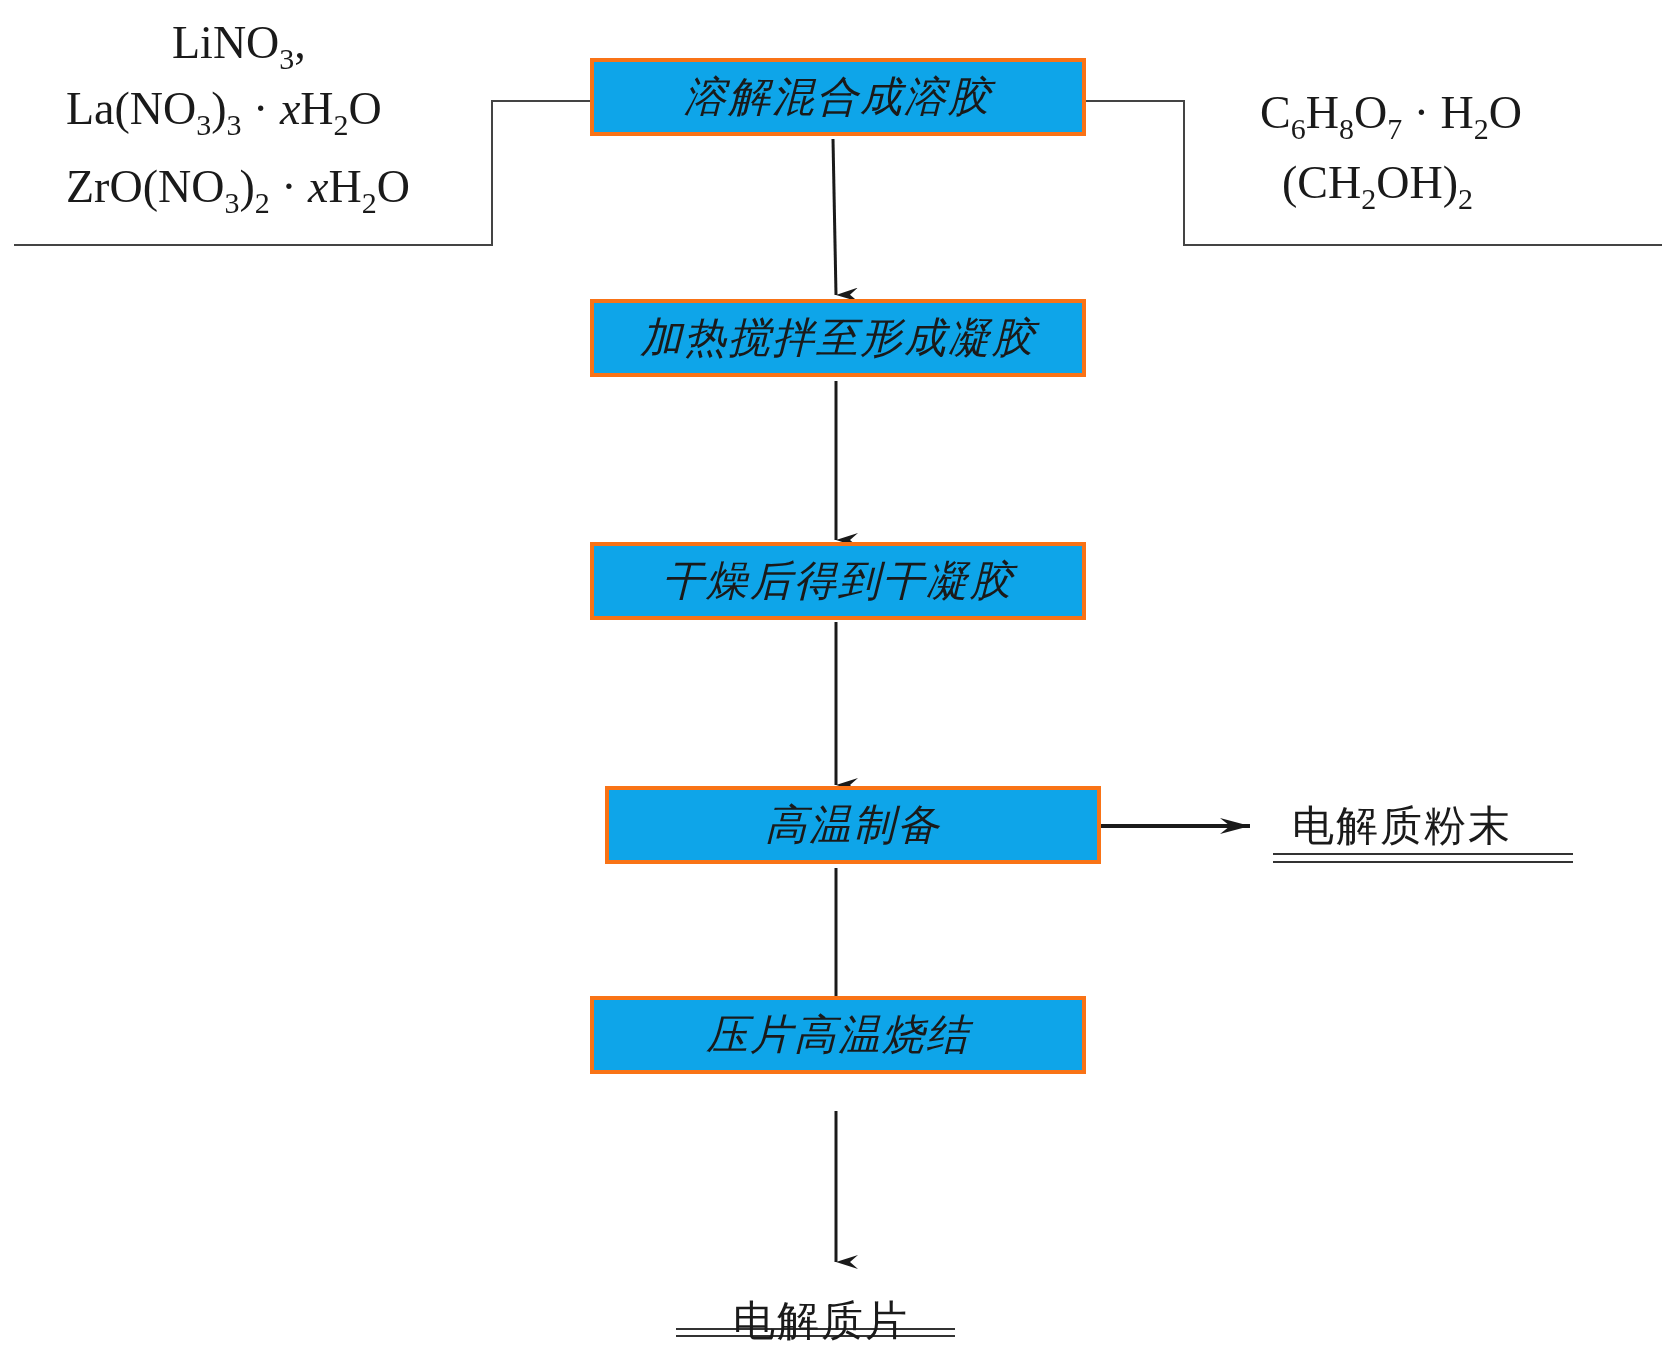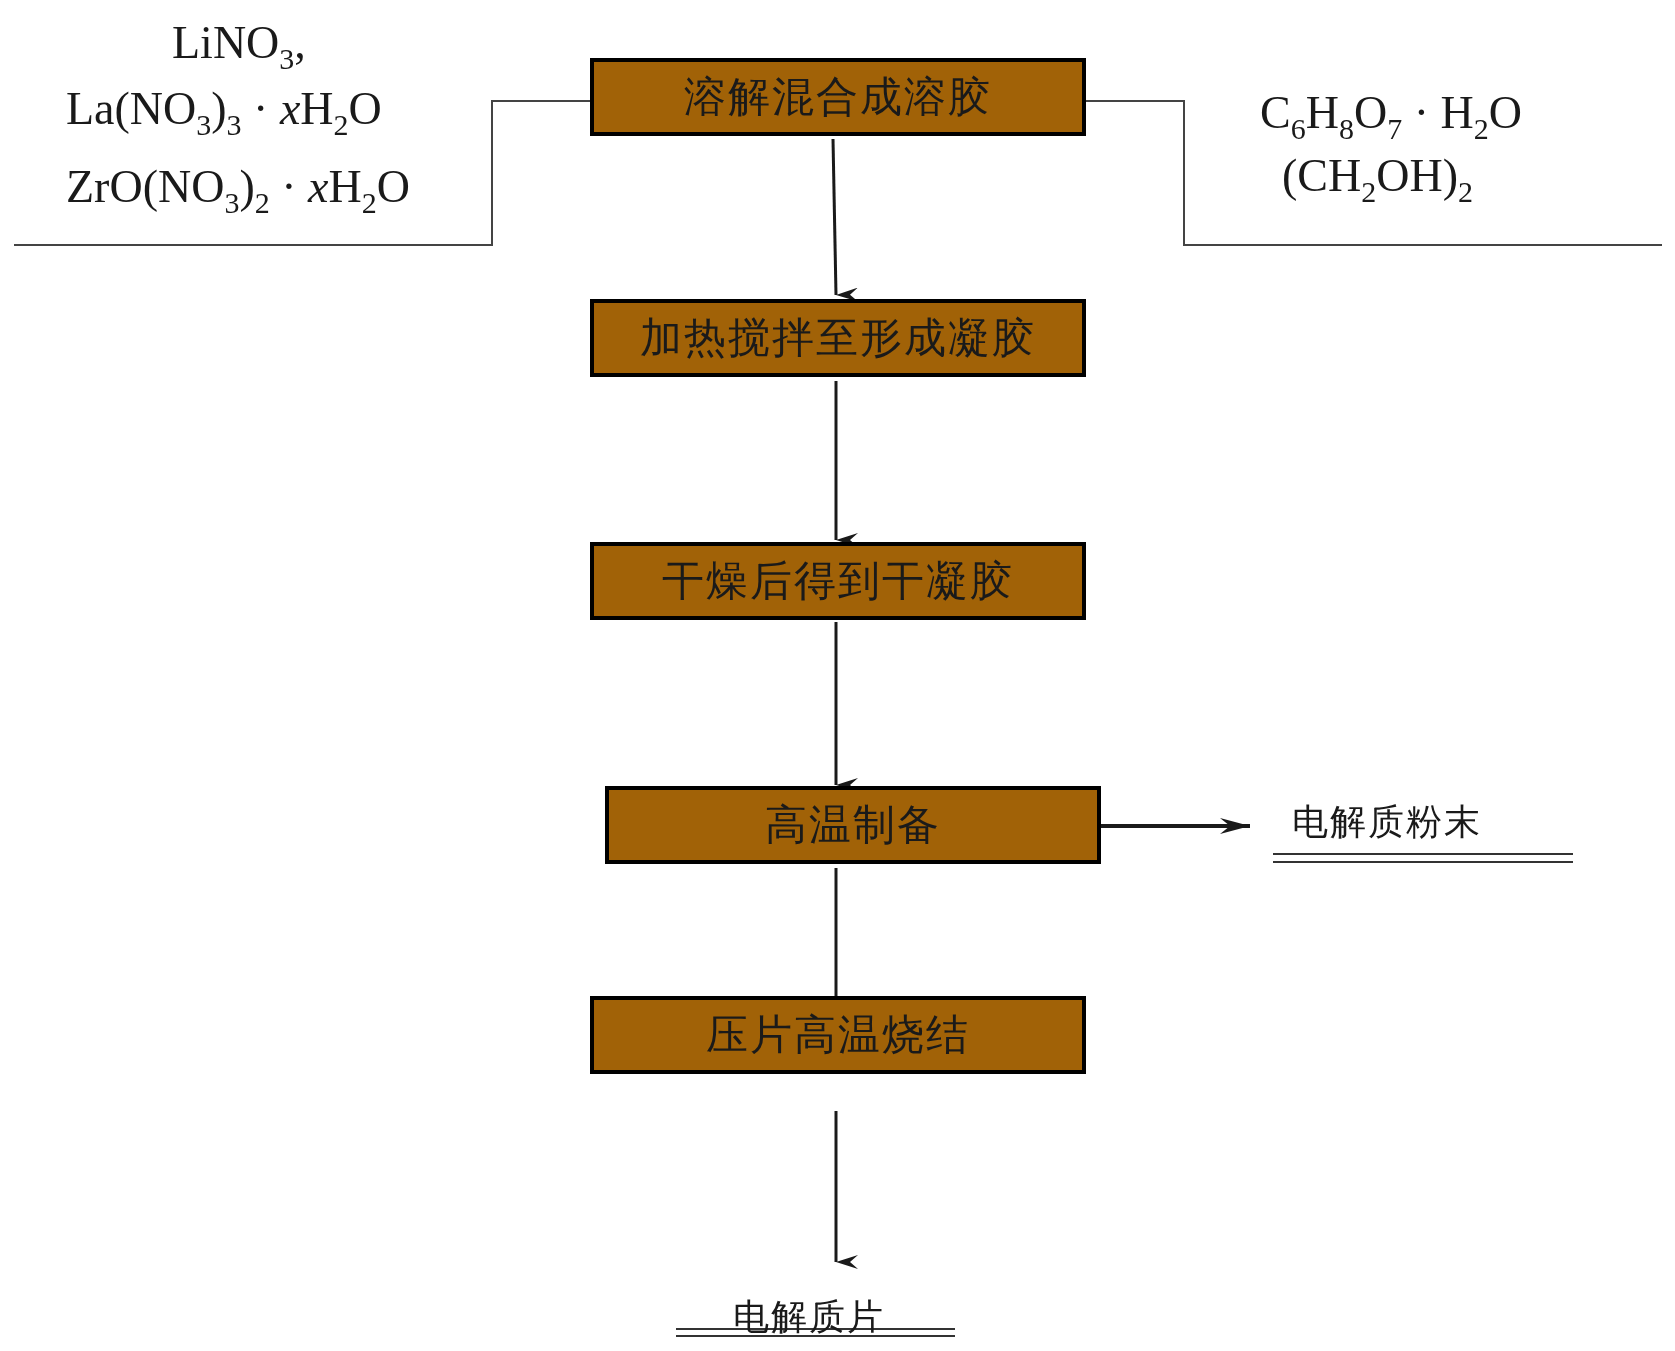--- a/index.html
+++ b/index.html
@@ -1,28 +1,28 @@
 <!DOCTYPE html>
 <html><head>
 <meta charset="utf-8">
 <style>
   html, body { margin: 0; padding: 0; background: #ffffff; }
   body { width: 1675px; height: 1351px; position: relative; overflow: hidden;
          font-family: "Liberation Serif", "DejaVu Serif", serif; color: #1a1a1a; }
   svg.lines { position: absolute; left: 0; top: 0; }
   .box { position: absolute; left: 590px; width: 496px; height: 78px;
-         border: 4px solid #000000; box-sizing: border-box; background: #a16207;
+         border: 4px solid #f97316; box-sizing: border-box; background: #0ea5e9;
          display: flex; align-items: center; justify-content: center;
          font-family: "DejaVu Serif", "Liberation Serif", serif; font-size: 42px;
-         letter-spacing: 2px; }
+         letter-spacing: 2px; font-style: italic; }
   .formula { position: absolute; font-size: 46px; line-height: 1; white-space: nowrap; }
   .formula sub { font-size: 30px; vertical-align: -0.35em; line-height: 0; }
   .formula i { font-style: italic; }
   .product { position: absolute; font-family: Liberation Serif, serif;
-             font-size: 36px; letter-spacing: 2px; white-space: nowrap; }
+             font-size: 42px; letter-spacing: 2px; white-space: nowrap; }
 </style>
 </head>
 <body>
 
 <svg class="lines" width="1675" height="1351">
   <defs>
     <marker id="arrow" markerWidth="14" markerHeight="24" refX="7" refY="22" orient="auto-start-reverse" markerUnits="userSpaceOnUse">
       <path d="M0,0 L7,22 L14,0 L7,8 Z" fill="#1a1a1a"></path>
     </marker>
     <marker id="arrowR" markerWidth="30" markerHeight="16" refX="30" refY="8" orient="0" markerUnits="userSpaceOnUse">
@@ -50,21 +50,21 @@
     <line x1="676" y1="1329" x2="955" y2="1329" stroke="#333" stroke-width="2"></line>
     <line x1="676" y1="1336" x2="955" y2="1336" stroke="#333" stroke-width="2"></line>
   </g>
 </svg>
 
 <div class="formula" style="left:172px; top:20px;"><span>LiNO</span><sub>3</sub><span>,</span></div>
 <div class="formula" style="left:66px; top:86px;"><span>La(NO</span><sub>3</sub><span>)</span><sub>3</sub><span> · </span><i>x</i><span>H</span><sub>2</sub><span>O</span></div>
 <div class="formula" style="left:66px; top:164px;"><span>ZrO(NO</span><sub>3</sub><span>)</span><sub>2</sub><span> · </span><i>x</i><span>H</span><sub>2</sub><span>O</span></div>
 
 <div class="formula" style="left:1260px; top:90px;"><span>C</span><sub>6</sub><span>H</span><sub>8</sub><span>O</span><sub>7</sub><span> · H</span><sub>2</sub><span>O</span></div>
-<div class="formula" style="left:1282px; top:153px;"><span>(CH</span><sub>2</sub><span>OH)</span><sub>2</sub></div>
+<div class="formula" style="left:1282px; top:160px;"><span>(CH</span><sub>2</sub><span>OH)</span><sub>2</sub></div>
 
 <div class="box" style="top:58px;">
   <span>溶解混合成溶胶</span>
 </div>
 <div class="box" style="top:299px;">
   <span>加热搅拌至形成凝胶</span>
 </div>
 <div class="box" style="top:542px;">
   <span>干燥后得到干凝胶</span>
 </div>

